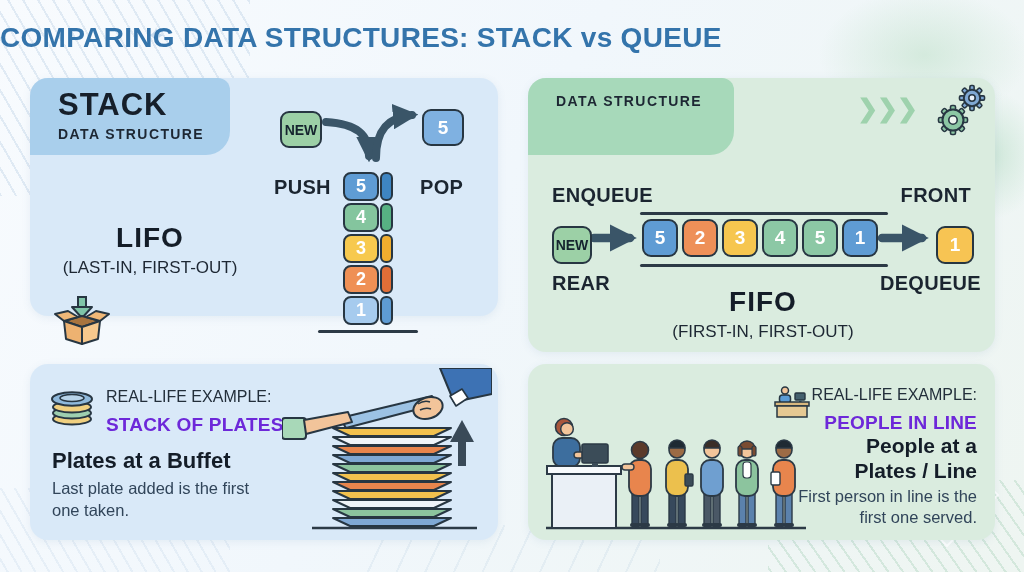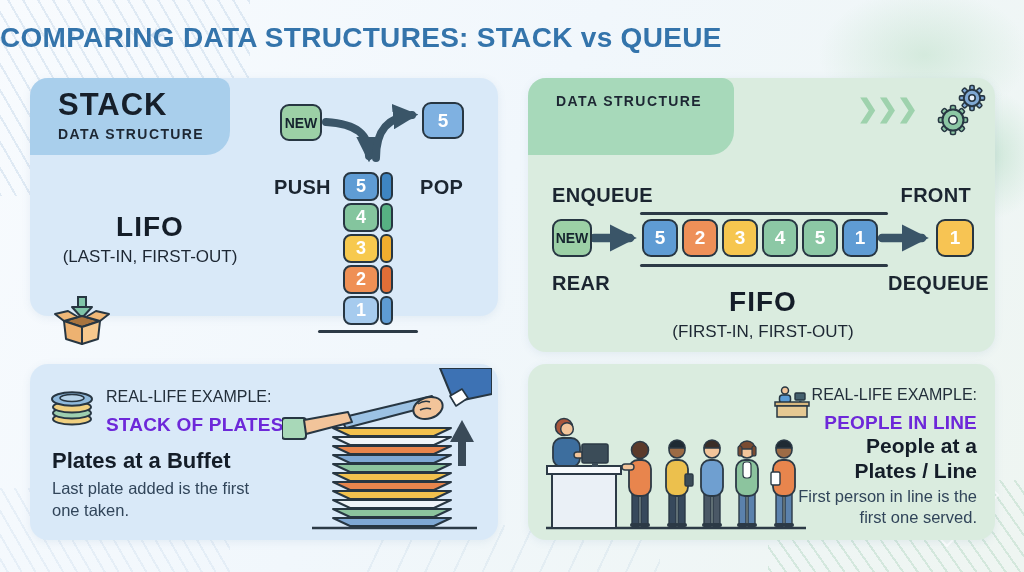--- a/index.html
+++ b/index.html
@@ -39,44 +39,44 @@
   #panel-stack .chip{width:200px;background:#a9cfec;}
   #panel-queue .chip{width:206px;background:#a7d9ba;}
   .chip-title{font-size:31px;font-weight:800;color:#161f2a;letter-spacing:1px;line-height:1.05;}
   .chip-sub{font-size:14px;font-weight:700;color:#1d2733;letter-spacing:1.4px;margin-top:4px;}
 
   .big-label{font-weight:800;color:#1b2530;font-size:20px;letter-spacing:.3px;}
   .principle{font-size:28px;font-weight:800;color:#141d28;letter-spacing:1px;}
   .principle-full{font-size:17px;font-weight:500;color:#1d2733;margin-top:4px;}
 
   
-  #lifo-block{position:absolute;left:0;top:133px;width:240px;text-align:center;}
+  #lifo-block{position:absolute;left:0;top:144px;width:240px;text-align:center;}
   #box-icon{position:absolute;left:24px;top:216px;}
   #stack-diagram{position:absolute;left:242px;top:12px;width:220px;height:252px;}
   .mini-box{position:absolute;width:42px;height:37px;border:2.5px solid #273642;border-radius:9px;
-    display:flex;align-items:center;justify-content:center;box-sizing:border-box;}
+    display:flex;align-items:center;justify-content:center;box-sizing:border-box;margin-top:7px;}
   #new-box-stack{left:8px;top:14px;background:#9cd0a6;font-size:14px;font-weight:800;color:#15242e;}
   #pop-box{left:150px;top:12px;background:#7fb1e1;font-size:19px;font-weight:800;color:#fff;}
   #push-label{position:absolute;left:2px;top:86px;}
   #pop-label{position:absolute;left:148px;top:86px;}
   #stack-blocks{position:absolute;left:71px;top:82px;display:flex;flex-direction:column;gap:2px;}
   .sblock{display:flex;gap:1px;height:29px;}
   .sb-main{width:36px;border:2px solid #273642;border-radius:8px;box-sizing:border-box;
     display:flex;align-items:center;justify-content:center;color:#fff;font-weight:800;font-size:18px;}
   .sb-side{width:13px;border:2px solid #273642;border-radius:6px;box-sizing:border-box;}
   #stack-baseline{position:absolute;left:46px;top:240px;width:100px;height:3px;background:#2c3a46;border-radius:2px;}
   .arrow-svg{position:absolute;left:0;top:0;width:100%;height:100%;pointer-events:none;}
 
   
   #chevrons{position:absolute;right:78px;top:16px;font-size:25px;font-weight:800;color:#9ed2ad;letter-spacing:-1px;}
   #gears-icon{position:absolute;right:8px;top:6px;}
   #enqueue-label{position:absolute;left:24px;top:106px;}
   #front-label{position:absolute;right:24px;top:106px;}
   #rear-label{position:absolute;left:24px;top:194px;}
-  #dequeue-label{position:absolute;right:6px;top:194px;}
+  #dequeue-label{position:absolute;right:14px;top:194px;}
   .qline{position:absolute;left:112px;width:248px;height:2.5px;background:#2c3a46;border-radius:2px;}
   #qline-top{top:134px;}
   #qline-bottom{top:186px;}
   #new-box-queue{left:24px;top:141px;background:#9cd0a6;font-size:14px;font-weight:800;color:#15242e;width:40px;height:38px;}
   #queue-items{position:absolute;left:114px;top:141px;display:flex;gap:4px;}
   .qblock{width:36px;height:38px;border:2px solid #273642;border-radius:9px;box-sizing:border-box;
     display:flex;align-items:center;justify-content:center;color:#fff;font-weight:800;font-size:19px;}
   #queue-out-box{left:408px;top:141px;width:38px;height:38px;font-size:19px;font-weight:800;color:#fff;}
   #fifo-block{position:absolute;left:100px;top:208px;width:270px;text-align:center;}
 

